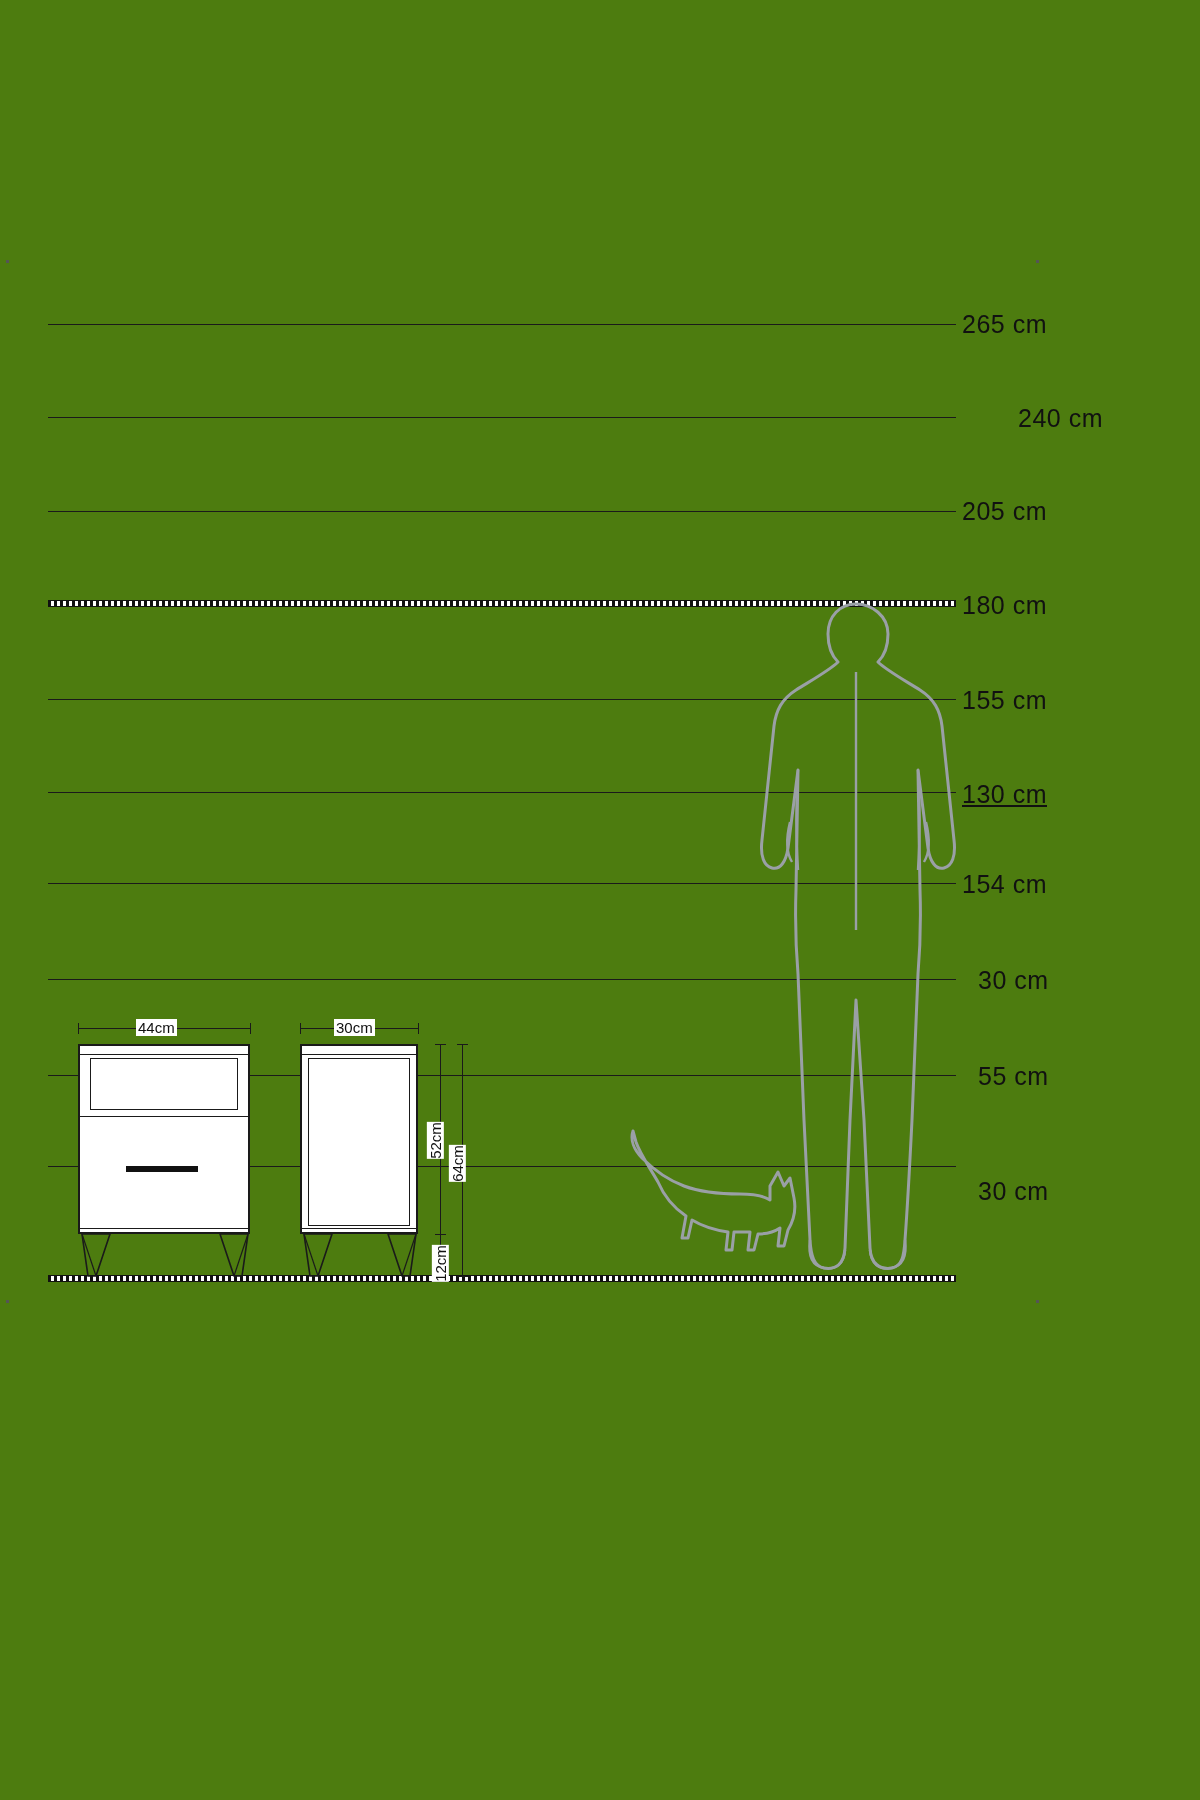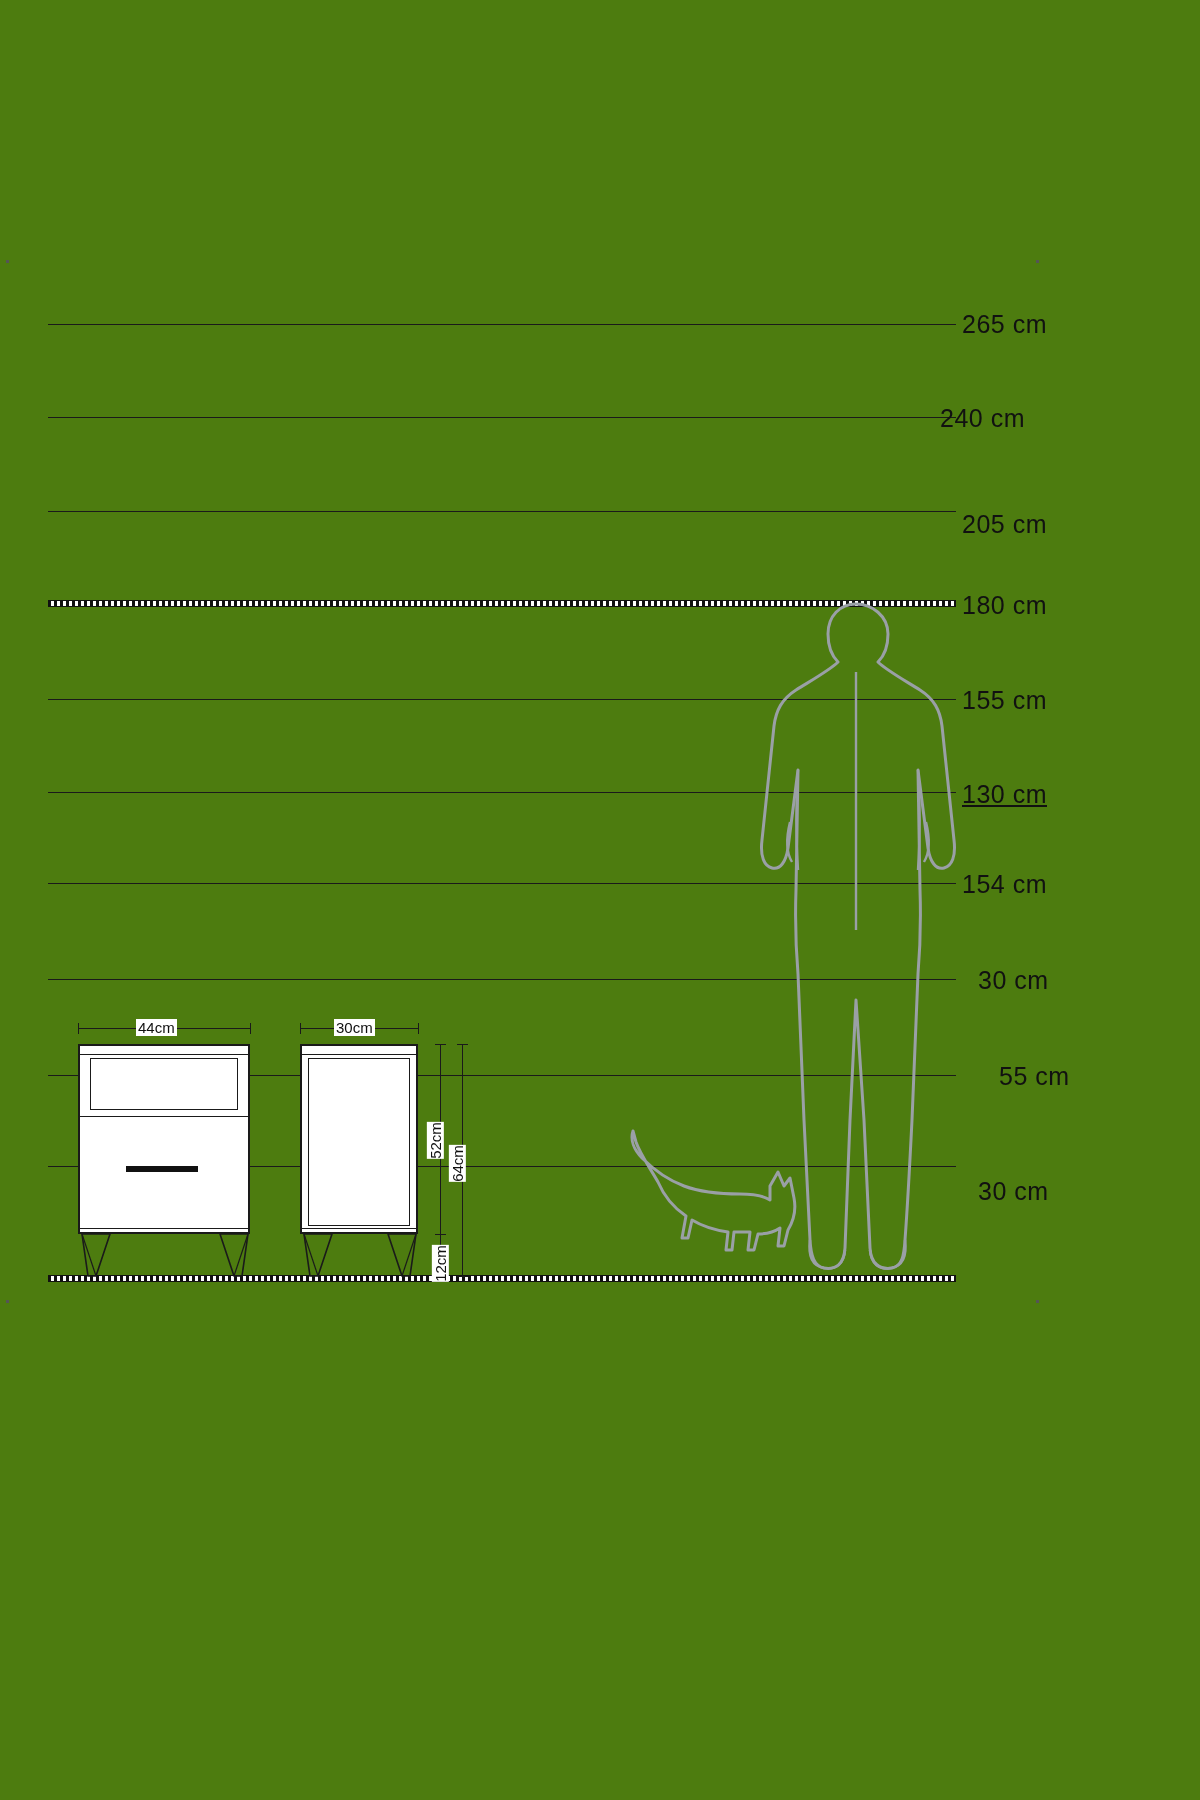--- a/index.html
+++ b/index.html
@@ -127,25 +127,25 @@
   <div class="corner-dot" style="left:1036px;top:260px;"></div>
   <div class="corner-dot" style="left:6px;  top:1300px;"></div>
   <div class="corner-dot" style="left:1036px;top:1300px;"></div>
 
   <div class="scale-line" style="left:48px; top:324px; width:890px;"></div>
   <div class="tick" style="left:938px; top:324px; width:18px;"></div>
   <div class="scale-label" style="left:962px; top:310px;">265 cm</div>
 
   <div class="scale-line" style="left:48px; top:417px; width:890px;"></div>
   <div class="tick" style="left:938px; top:417px; width:18px;"></div>
-  <div class="scale-label" style="left:940px; top:404px;">240 cm</div>
+  <div class="scale-label" style="left:1018px; top:404px;">240 cm</div>
 
   <div class="scale-line" style="left:48px; top:511px; width:890px;"></div>
   <div class="tick" style="left:938px; top:511px; width:18px;"></div>
-  <div class="scale-label" style="left:962px; top:510px;">205 cm</div>
+  <div class="scale-label" style="left:962px; top:497px;">205 cm</div>
 
   <div class="hatch-line" style="left:48px; top:600px; width:908px;"></div>
   <div class="scale-label" style="left:962px; top:591px;">180 cm</div>
 
   <div class="scale-line" style="left:48px; top:699px; width:890px;"></div>
   <div class="tick" style="left:938px; top:699px; width:18px;"></div>
   <div class="scale-label" style="left:962px; top:686px;">155 cm</div>
 
   <div class="scale-line" style="left:48px; top:792px; width:890px;"></div>
   <div class="tick" style="left:938px; top:792px; width:18px;"></div>
@@ -154,21 +154,21 @@
   <div class="scale-line" style="left:48px; top:883px; width:890px;"></div>
   <div class="tick" style="left:938px; top:883px; width:18px;"></div>
   <div class="scale-label" style="left:962px; top:870px;">154 cm</div>
 
   <div class="scale-line" style="left:48px; top:979px; width:890px;"></div>
   <div class="tick" style="left:938px; top:979px; width:18px;"></div>
   <div class="scale-label" style="left:978px; top:966px;">30 cm</div>
 
   <div class="scale-line" style="left:48px; top:1075px; width:890px;"></div>
   <div class="tick" style="left:938px; top:1075px; width:18px;"></div>
-  <div class="scale-label" style="left:978px; top:1062px;margin-left:21px;">55 cm</div>
+  <div class="scale-label" style="left:978px; top:1062px;">55 cm</div>
 
   <div class="scale-line" style="left:48px; top:1166px; width:890px;"></div>
   <div class="tick" style="left:938px; top:1166px; width:18px;"></div>
   <div class="scale-label" style="left:978px; top:1177px;">30 cm</div>
 
   <div class="hatch-line" style="left:48px; top:1275px; width:908px;"></div>
 
   <div class="dim-h" style="left:78px; top:1028px; width:172px;"></div>
   <div class="dim-cap-h" style="left:78px; top:1023px;"></div>
   <div class="dim-cap-h" style="left:250px; top:1023px;"></div>

